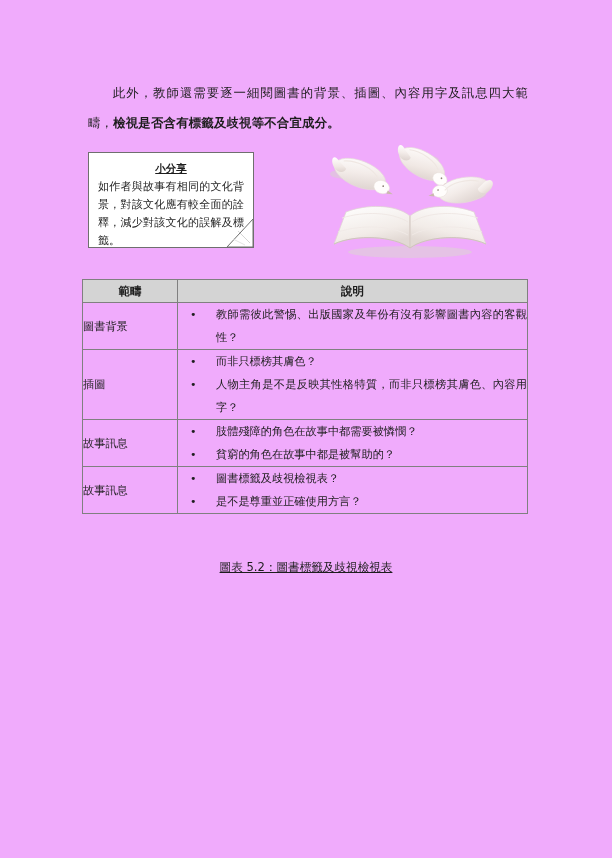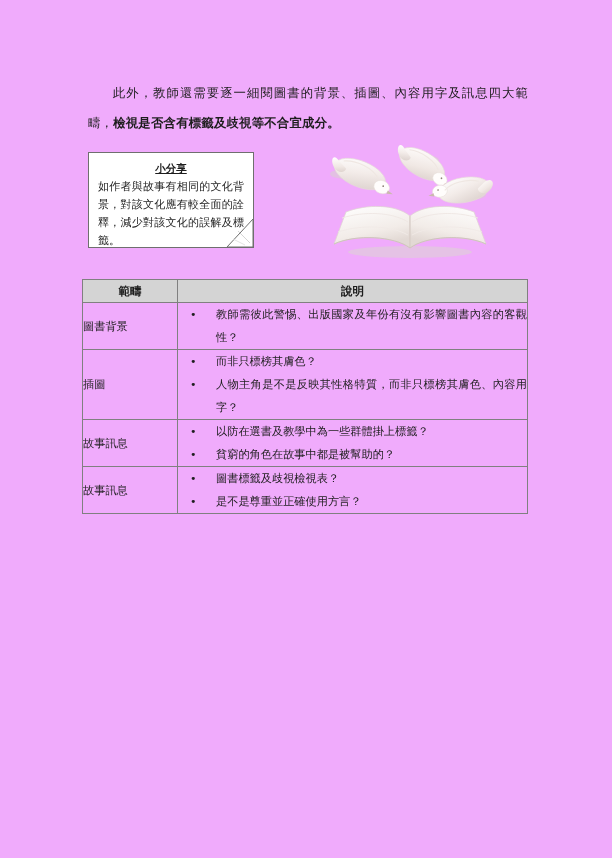--- a/index.html
+++ b/index.html
@@ -275,33 +275,36 @@
           <ul class="bullets">
             <li>而非只標榜其膚色？</li>
             <li>人物主角是不是反映其性格特質，而非只標榜其膚色、內容用字？</li>
           </ul>
         </td>
       </tr>
       <tr>
         <td class="cat-cell">故事訊息</td>
         <td class="desc-cell">
           <ul class="bullets">
-            <li>以防在選書及教學中為一些群體掛上標籤？</li>
+            <li>肢體殘障的角色在故事中都需要被憐憫？</li>
             <li>貧窮的角色在故事中都是被幫助的？</li>
           </ul>
         </td>
       </tr>
       <tr>
         <td class="cat-cell">故事訊息</td>
         <td class="desc-cell">
           <ul class="bullets">
             <li>圖書標籤及歧視檢視表？</li>
             <li>是不是尊重並正確使用方言？</li>
           </ul>
         </td>
       </tr>
     </tbody>
   </table>
 
+  <div class="caption">
+    <span>圖表 5.2：圖書標籤及歧視檢視表</span>
+  </div>
 
 
 
 </div>
 
 </body></html>

